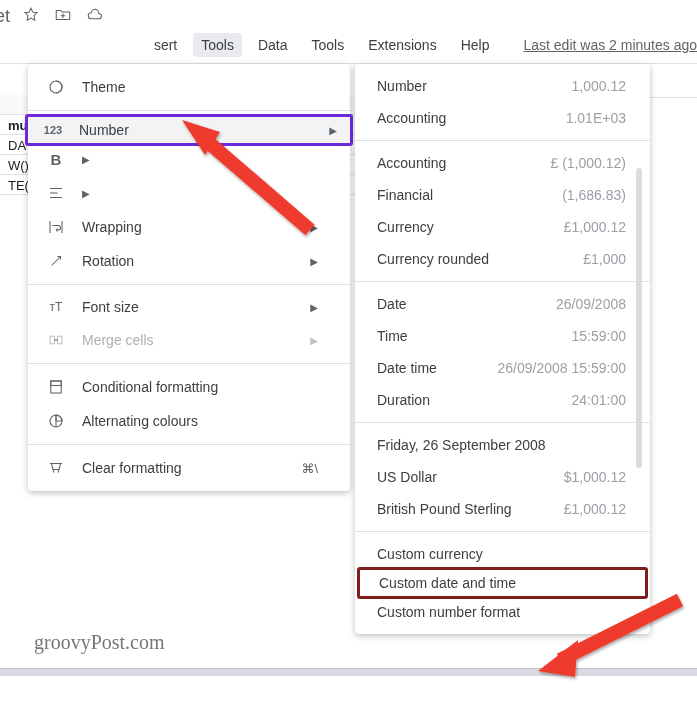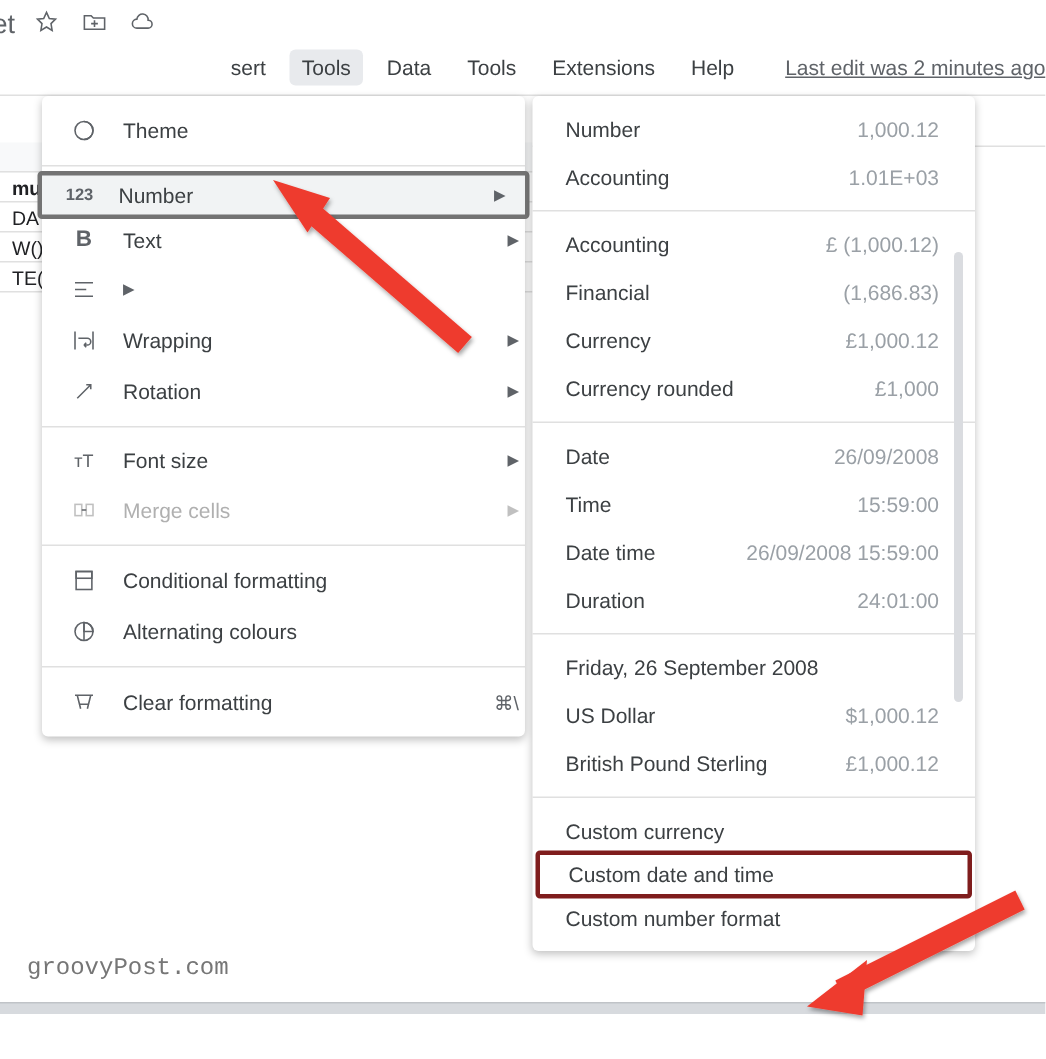--- a/index.html
+++ b/index.html
@@ -76,37 +76,37 @@
     width: 322px;
     background: #fff;
     box-shadow: 0 2px 6px rgba(0,0,0,0.25);
     border-radius: 4px;
     padding: 6px 0;
     z-index: 10;
   }
   .mitem {
     display: flex;
     align-items: center;
-    padding: 8px 4px 8px 16px;
+    padding: 8px 32px 8px 16px;
     color: #3c4043;
     cursor: pointer;
     position: relative;
   }
   .mitem.disabled { color: #b0b0b0; }
   .mitem .ic { width: 24px; display: inline-flex; justify-content: center; margin-right: 14px; }
   .mitem .lbl { flex: 1; }
   .mitem .arrow { color: #5f6368; font-size: 10px; }
   .mitem .shortcut {
     color: #5f6368;
     font-size: 13px;
     font-family: Arial, sans-serif;
   }
   .msep { height: 1px; background: #e0e0e0; margin: 6px 0; }
   .mitem.highlight {
-    border: 3px solid #737373;
+    border: 3px solid #6d28d9;
     border-radius: 3px;
     margin: -3px;
     padding: 5px 13px;
     background: #f1f3f4;
   }
   .submenu {
     position: absolute;
     top: 64px;
     left: 355px;
     width: 295px;
@@ -135,25 +135,25 @@
     position: absolute;
     top: 104px;
     right: 8px;
     width: 6px;
     height: 300px;
     background: #dadce0;
     border-radius: 3px;
   }
   .watermark {
     position: absolute;
-    left: 18px;
+    left: 34px;
     bottom: 52px;
     color: #767676;
-    font-family: Liberation Mono, monospace;
-    font-size: 16px;
+    font-family: Liberation Serif, serif;
+    font-size: 20px;
   }
   .strip {
     position: absolute;
     left: 0;
     bottom: 30px;
     height: 8px;
     width: 697px;
     background: #d7dade;
     border-top: 1px solid #c0c3c7;
   }
@@ -219,21 +219,20 @@
     <span class="lbl">Theme</span>
   </div>
   <div class="msep"></div>
   <div class="mitem highlight">
     <span class="ic" style="font-size:11px;font-weight:600;color:#5f6368">123</span>
     <span class="lbl">Number</span>
     <span class="arrow">▶</span>
   </div>
   <div class="mitem">
     <span class="ic" style="font-weight:800;font-size:15px;color:#5f6368">B</span>
-    <span class="lbl">Text</span>
     <span class="arrow">▶</span>
   </div>
   <div class="mitem">
     <span class="ic">
       <svg class="ico" viewBox="0 0 24 24">
           <line x1="4" y1="6" x2="20" y2="6"></line>
           <line x1="4" y1="12" x2="14" y2="12"></line>
           <line x1="4" y1="18" x2="20" y2="18"></line>
         </svg>
     </span>

